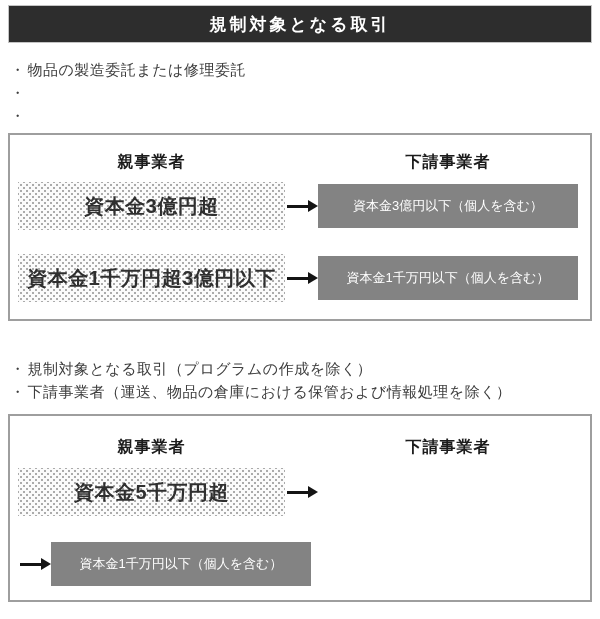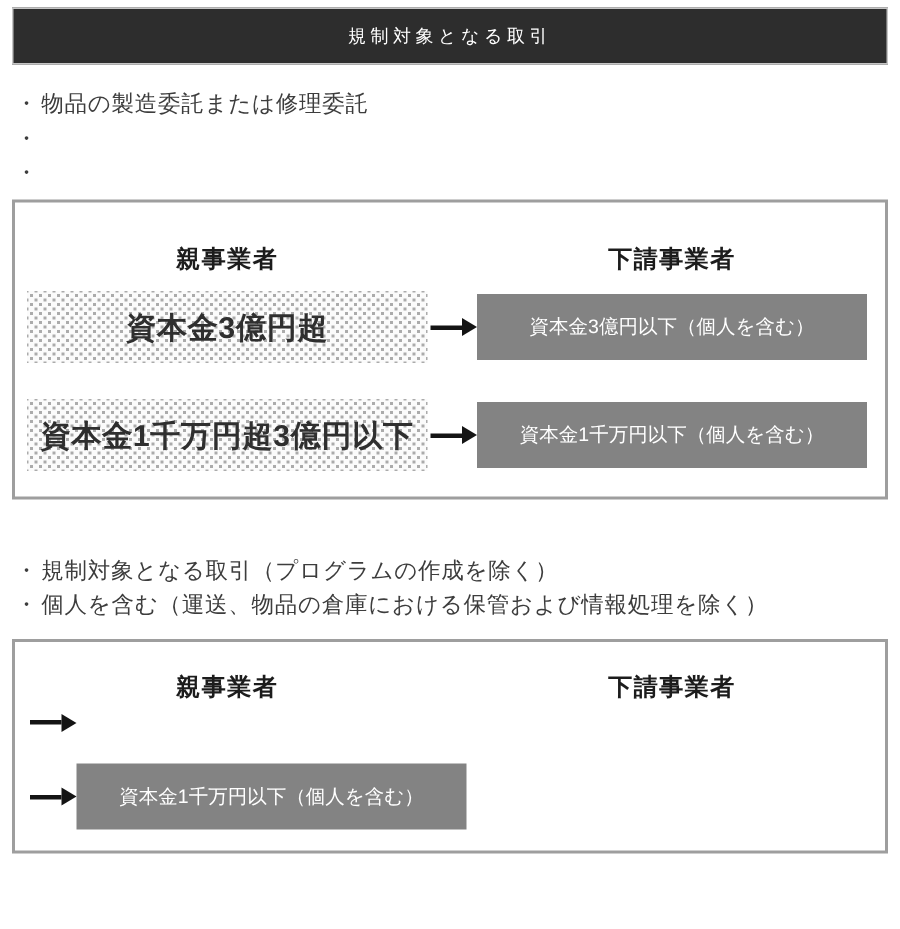--- a/index.html
+++ b/index.html
@@ -7,33 +7,33 @@
     font-family:"Liberation Sans","DejaVu Sans",sans-serif; }
   .page { width:600px; height:619px; overflow:hidden; background:#fff; }
 
   
   .title-bar {
     margin:5px 8px 0 8px; height:38px;
     background:#2d2d2d; border:1px solid #c4c4c4;
     display:flex; align-items:center; justify-content:center;
   }
   .title-bar .title-text {
-    color:#ffffff; font-size:12px; font-weight:normal; letter-spacing:3px;
+    color:#ffffff; font-size:17px; font-weight:bold; letter-spacing:3px;
   }
 
   
   .bullets { margin:15px 6px 0 10px; }
   .bullets.second { margin-top:36px; }
   .bullet-line { display:flex; font-size:15px; line-height:23px; color:#3d3d3d; letter-spacing:0.5px; }
   .bullet-line .marker { flex:0 0 auto; padding-right:2px; }
 
   
   .panel {
     margin:6px 8px 0 8px; border:2px solid #9e9e9e; background:#fff;
-    padding:28px 0 17px 8px;
+    padding:16px 0 17px 8px;
   }
   .panel.second { margin-top:11px; padding-top:20px; padding-bottom:14px; }
 
   .head-row { display:flex; margin-bottom:9px; }
   .panel.second .head-row { margin-bottom:10px; }
   .head-cell { font-size:16px; font-weight:bold; color:#1c1c1c; text-align:center; line-height:22px; letter-spacing:1px; }
   .head-parent { width:267px; }
   .head-gap { width:33px; }
   .head-sub { width:260px; }
 
@@ -112,31 +112,32 @@
     </div>
   </div>
 
   <div class="bullets second">
     <div class="bullet-line">
       <span class="marker">・</span>
       <span>規制対象となる取引（プログラムの作成を除く）</span>
     </div>
     <div class="bullet-line">
       <span class="marker">・</span>
-      <span>個人を含む（運送、物品の倉庫における保管および情報処理を除く）</span>
+      <span>下請事業者（運送、物品の倉庫における保管および情報処理を除く）</span>
     </div>
   </div>
 
   <div class="panel second">
     <div class="head-row">
       <div class="head-cell head-parent">親事業者</div>
       <div class="head-gap"></div>
       <div class="head-cell head-sub">下請事業者</div>
     </div>
     <div class="row">
+      <div class="cell-parent">資本金5千万円超</div>
       <div class="arrow-wrap">
           <span class="arrow"></span>
         </div>
     </div>
     <div class="row">
       <div class="arrow-wrap">
           <span class="arrow"></span>
         </div>
       <div class="cell-sub">資本金1千万円以下（個人を含む）</div>
     </div>

